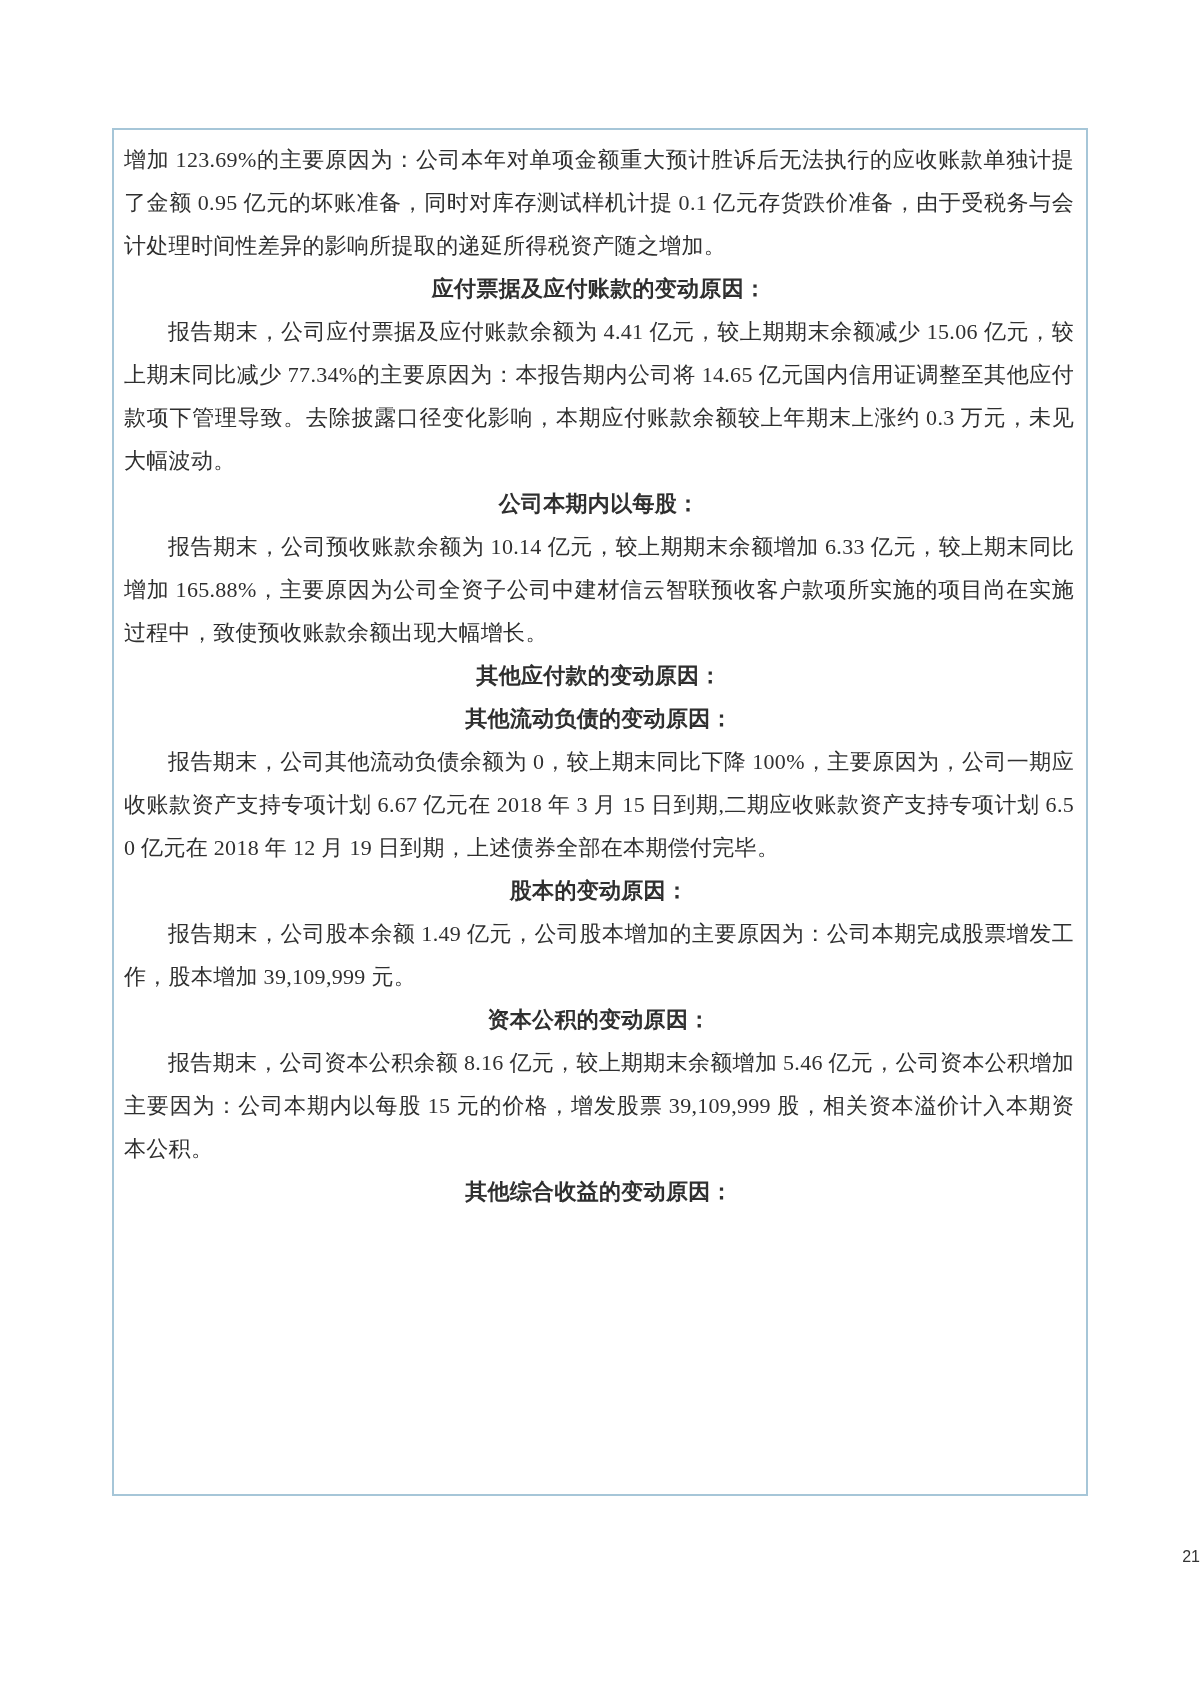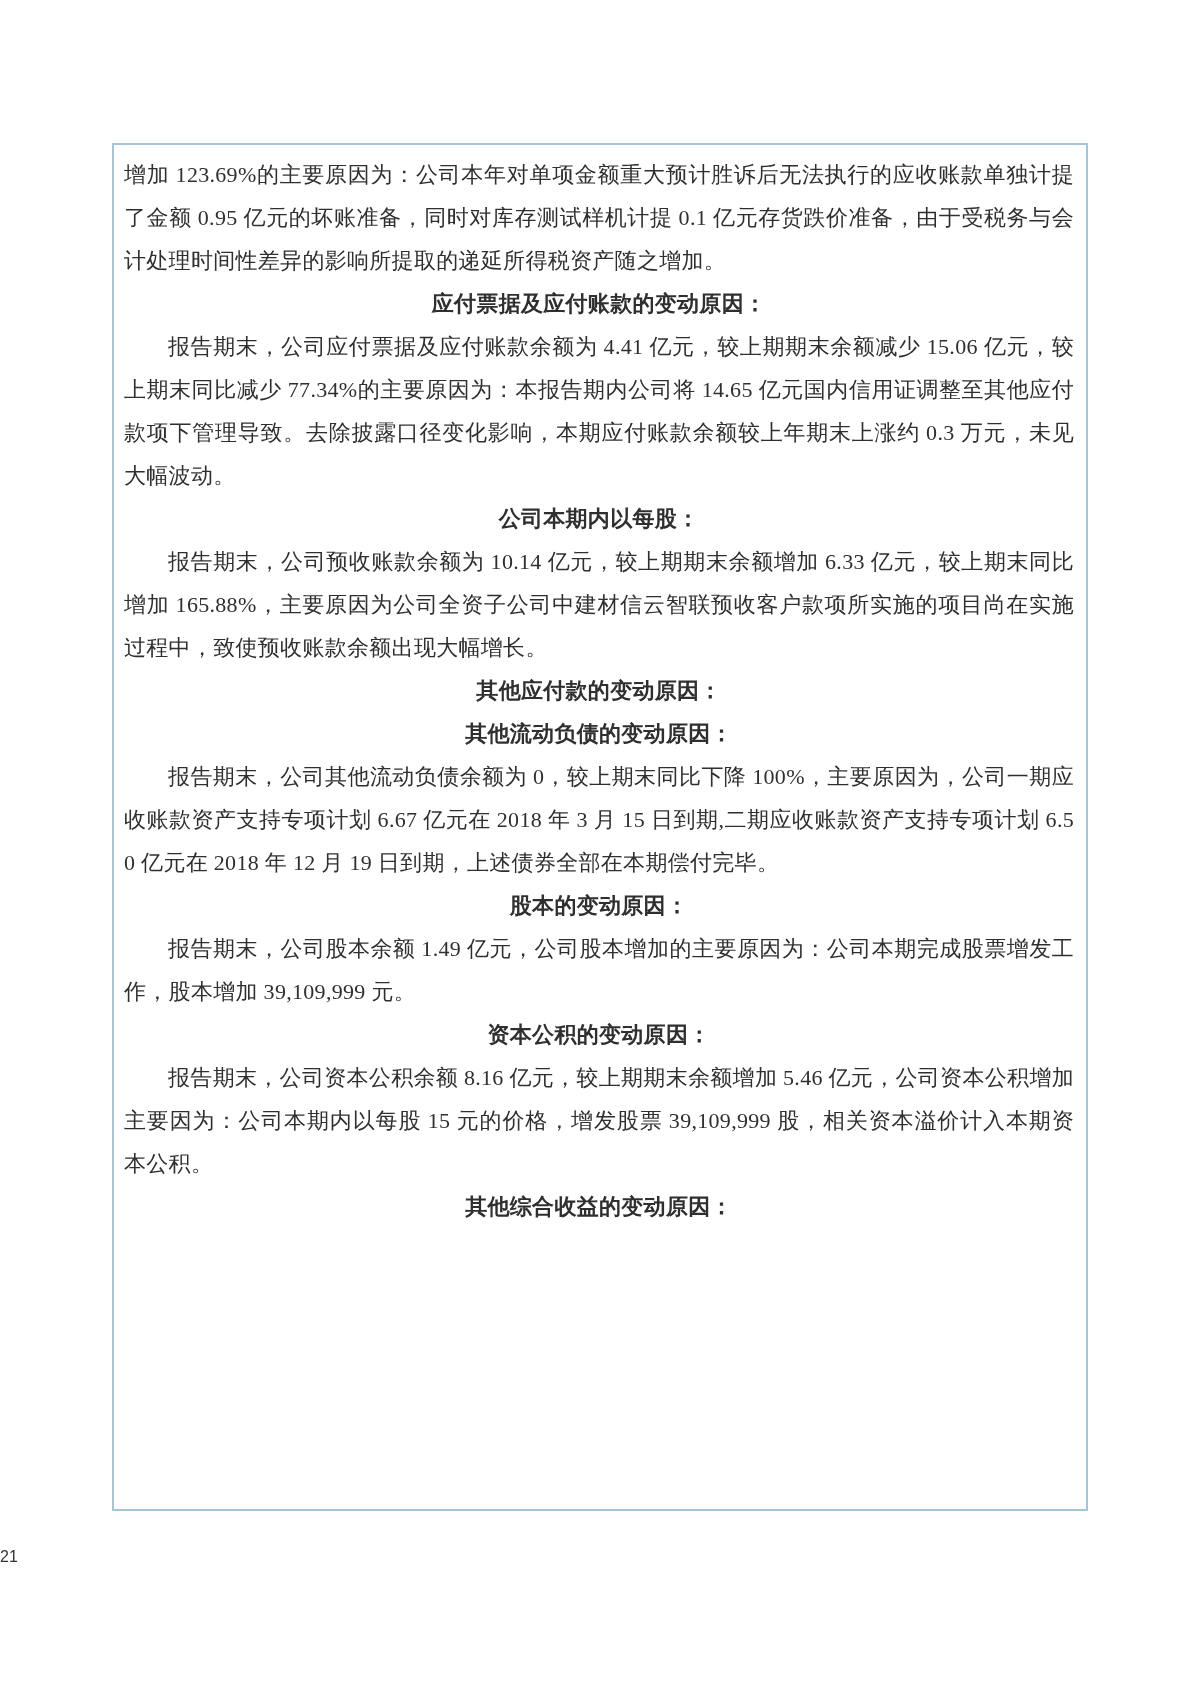--- a/index.html
+++ b/index.html
@@ -11,21 +11,21 @@
     position: relative;
     width: 1200px;
     height: 1697px;
     background: #ffffff;
     font-family: "Liberation Serif", "DejaVu Serif", serif;
     overflow: hidden;
   }
   .content-box {
     position: absolute;
     left: 112px;
-    top: 143px;
+    top: 128px;
     width: 976px;
     height: 1368px;
     box-sizing: border-box;
     border: 2px solid #a6c6d8;
     padding: 8px 12px 6px 10px;
     background: #ffffff;
   }
   .block {
     margin: 0;
     font-size: 22px;
@@ -43,21 +43,21 @@
     text-indent: 44px;
   }
   .continuation {
     text-indent: 0;
   }
   .page-number {
     position: absolute;
     top: 1548px;
     left: 0;
     width: 100%;
-    text-align: left;
+    text-align: right;
     font-size: 16px;
     color: #333333;
     font-family: "Liberation Sans", "DejaVu Sans", sans-serif;
   }
 </style>
 </head>
 <body>
 
 <div class="page">
 

